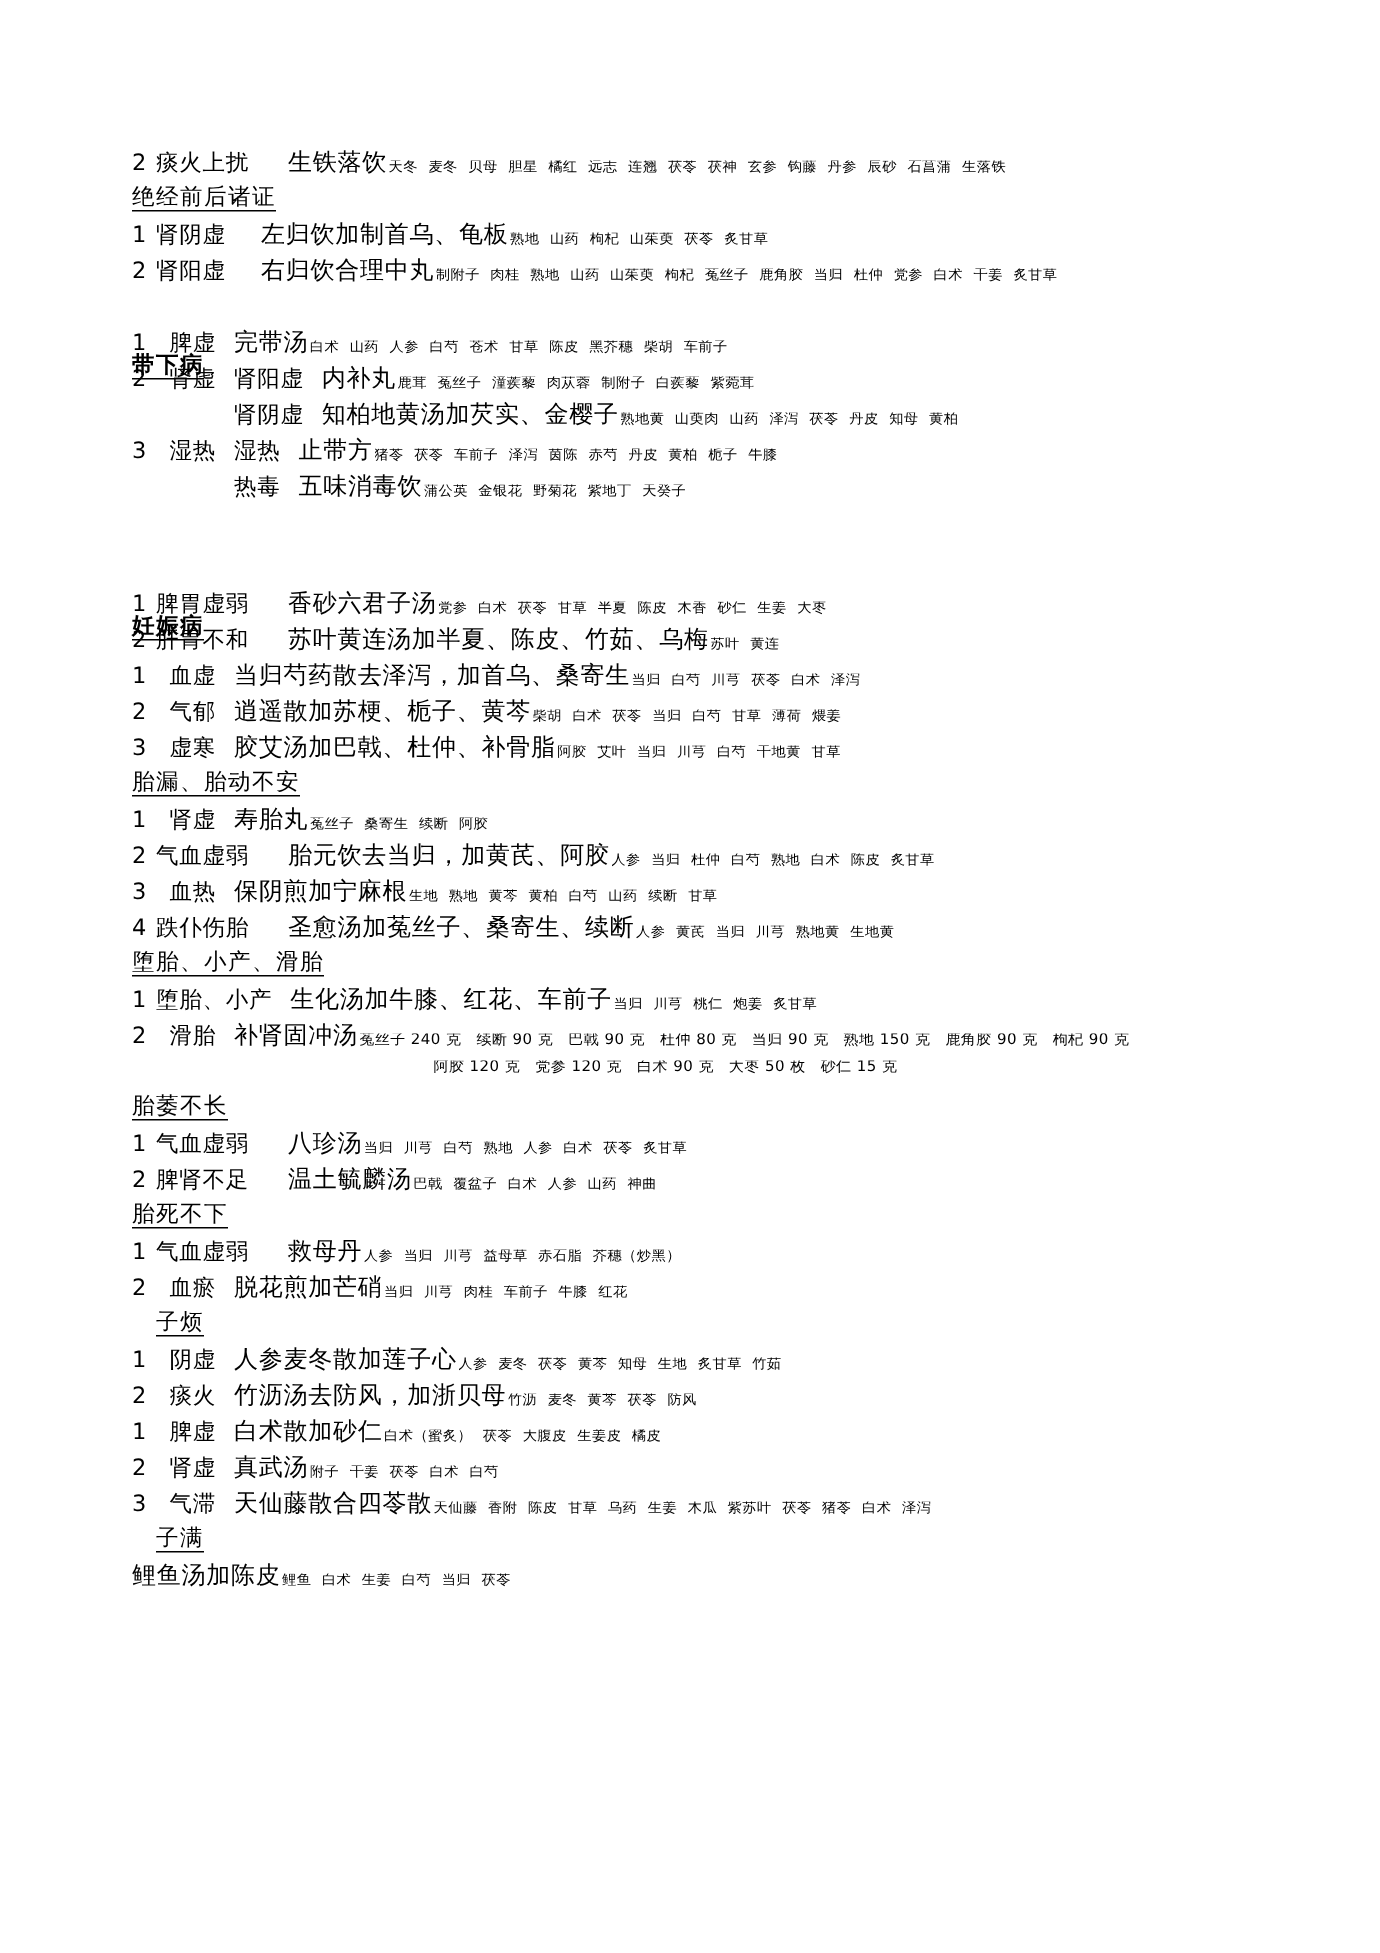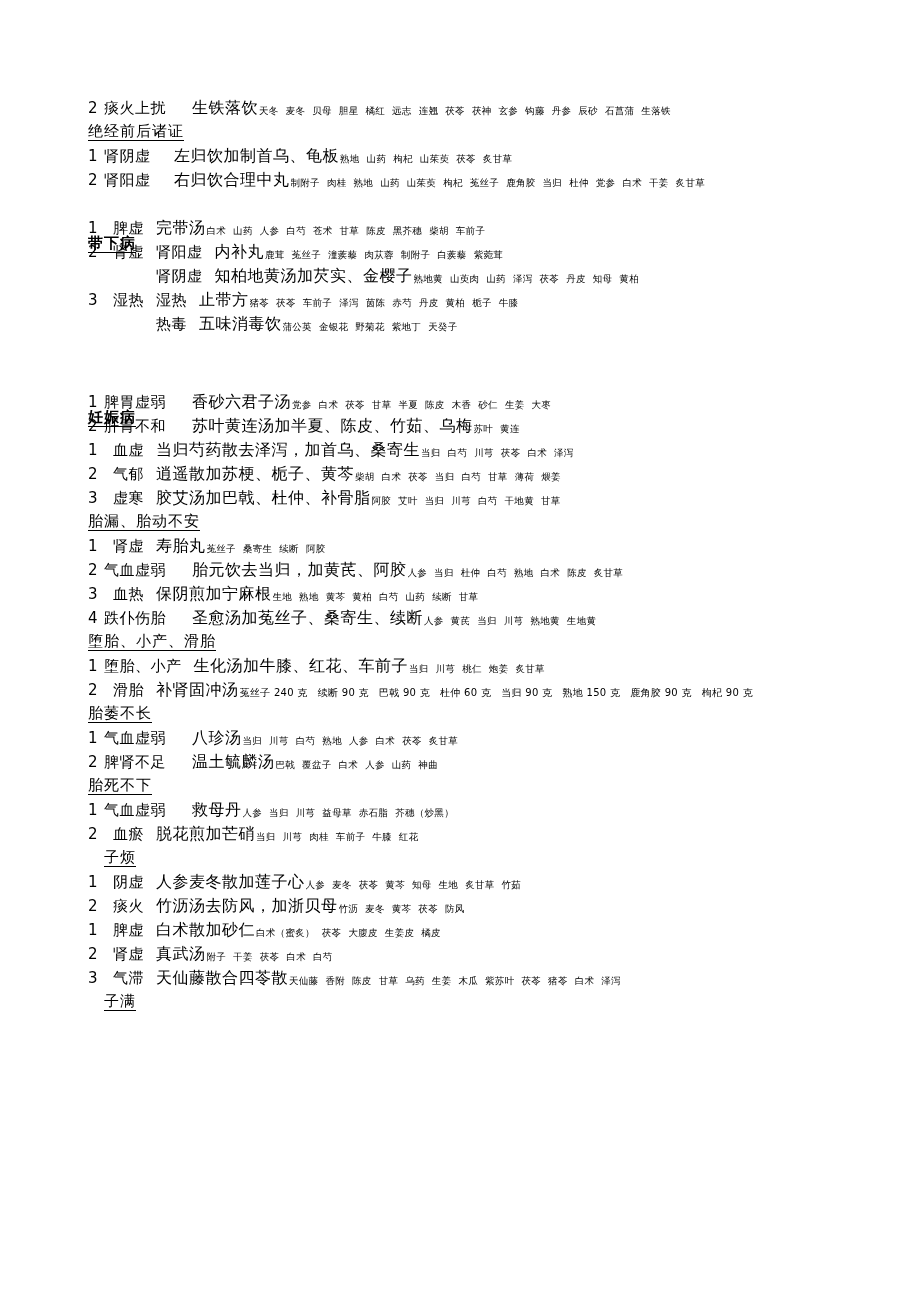--- a/index.html
+++ b/index.html
@@ -247,21 +247,24 @@
       <div class="line">
         <span class="num">1</span>
         <span class="patt w4">堕胎、小产</span>
         <span class="formula">生化汤加牛膝、红花、车前子</span>
         <span class="herbs"><span class="h">当归</span><span class="h">川芎</span><span class="h">桃仁</span><span class="h">炮姜</span><span class="h">炙甘草</span></span>
       </div>
       <div class="line">
         <span class="num">2</span>
         <span class="patt w2">滑胎</span>
         <span class="formula">补肾固冲汤</span>
-        <span class="herbs dose"><span class="h">菟丝子 240 克</span><span class="h">续断 90 克</span><span class="h">巴戟 90 克</span><span class="h">杜仲 60 克</span><span class="h">当归 90 克</span><span class="h">熟地 150 克</span><span class="h">鹿角胶 90 克</span><span class="h">枸杞 90 克</span></span>
+        <span class="herbs dose"><span class="h">菟丝子 240 克</span><span class="h">续断 90 克</span><span class="h">巴戟 90 克</span><span class="h">杜仲 80 克</span><span class="h">当归 90 克</span><span class="h">熟地 150 克</span><span class="h">鹿角胶 90 克</span><span class="h">枸杞 90 克</span></span>
+      </div>
+      <div class="line" style="padding-left: 200px;">
+        <span class="herbs dose"><span class="h">阿胶 120 克</span><span class="h">党参 120 克</span><span class="h">白术 90 克</span><span class="h">大枣 50 枚</span><span class="h">砂仁 15 克</span></span>
       </div>
       <div class="head-line">
         <span class="h-minor">胎萎不长</span>
       </div>
       <div class="line">
         <span class="num">1</span>
         <span class="patt w4">气血虚弱</span>
         <span class="formula">八珍汤</span>
         <span class="herbs"><span class="h">当归</span><span class="h">川芎</span><span class="h">白芍</span><span class="h">熟地</span><span class="h">人参</span><span class="h">白术</span><span class="h">茯苓</span><span class="h">炙甘草</span></span>
       </div>
@@ -315,14 +318,18 @@
       </div>
       <div class="line">
         <span class="num">3</span>
         <span class="patt w2">气滞</span>
         <span class="formula">天仙藤散合四苓散</span>
         <span class="herbs"><span class="h">天仙藤</span><span class="h">香附</span><span class="h">陈皮</span><span class="h">甘草</span><span class="h">乌药</span><span class="h">生姜</span><span class="h">木瓜</span><span class="h">紫苏叶</span><span class="h">茯苓</span><span class="h">猪苓</span><span class="h">白术</span><span class="h">泽泻</span></span>
       </div>
       <div class="head-line" style="padding-left: 16px;">
         <span class="h-minor">子满</span>
       </div>
+      <div class="line">
+        <span class="formula">鲤鱼汤加陈皮</span>
+        <span class="herbs"><span class="h">鲤鱼</span><span class="h">白术</span><span class="h">生姜</span><span class="h">白芍</span><span class="h">当归</span><span class="h">茯苓</span></span>
+      </div>
     </div>
 </div>
 
 </body></html>

